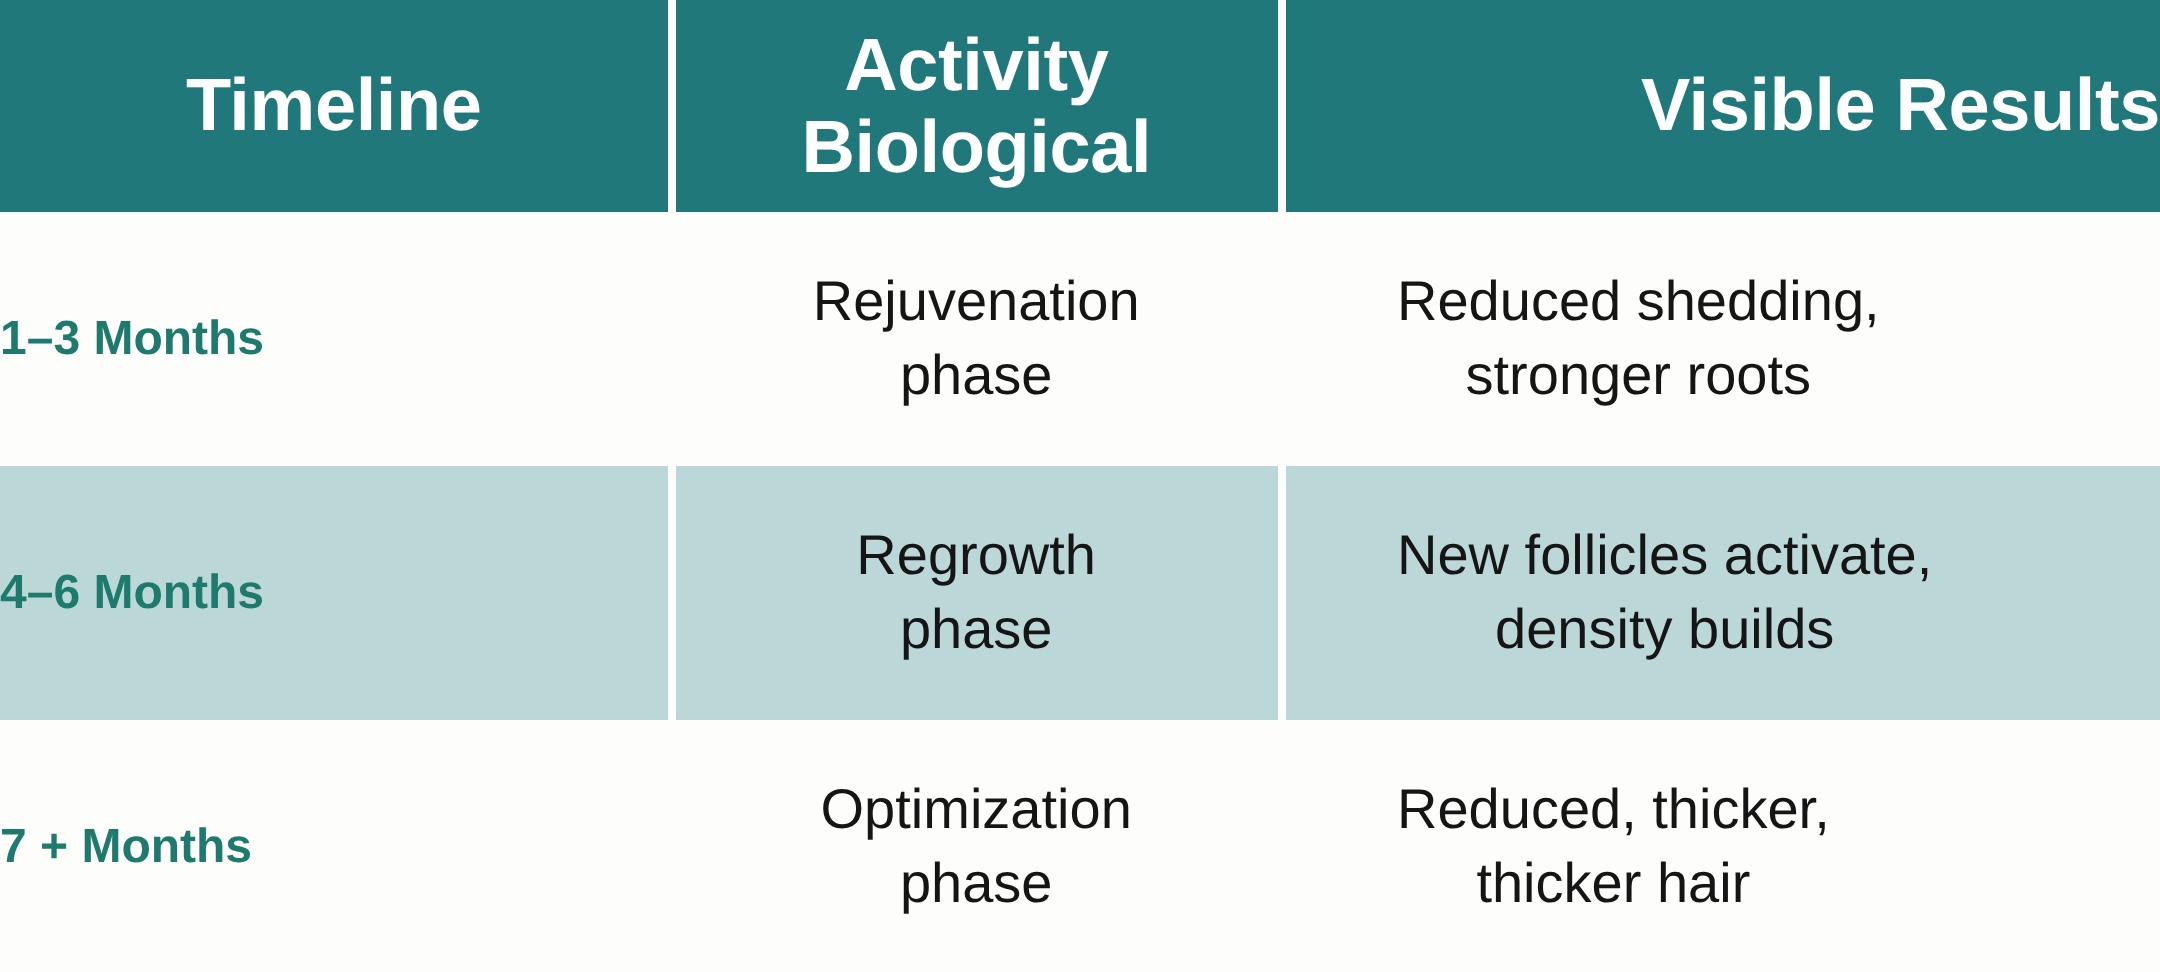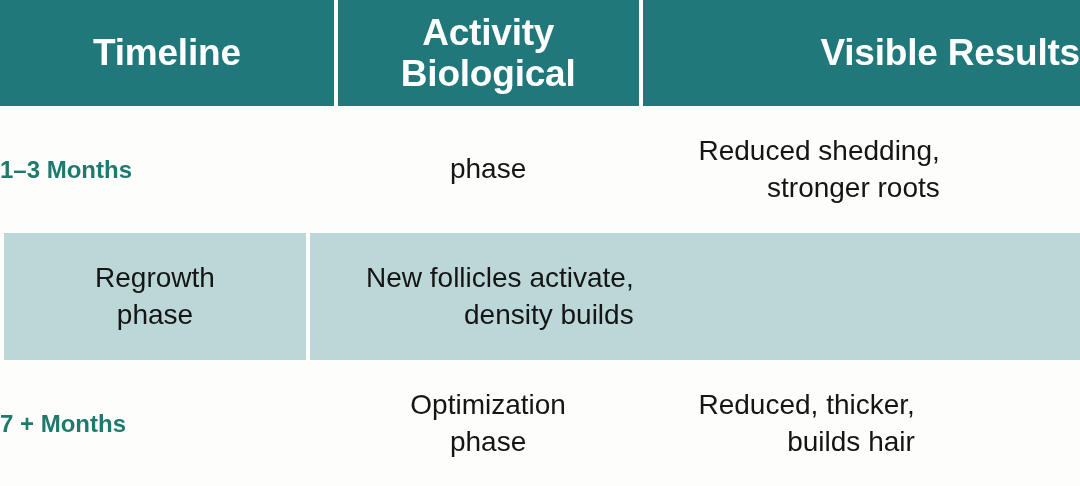--- a/index.html
+++ b/index.html
@@ -79,21 +79,21 @@
   }
   .td-activity {
     width: 302px;
     justify-content: center;
     text-align: center;
     font-size: 28px;
   }
   .td-results {
     width: 439px;
     justify-content: flex-start;
-    text-align: right;
+    text-align: center;
     padding-left: 56px;
     font-size: 28px;
   }
   .vdiv-row {
     width: 4px;
     flex: 0 0 4px;
     height: 127px;
   }
   .trow.alt .vdiv-row { background: #fdfdfb; }
   .trow.plain .vdiv-row { background: transparent; }
@@ -122,33 +122,37 @@
     </div>
   </div>
 
   <div class="trow plain">
     <div class="td td-timeline">
       <span class="cell-text">1–3 Months</span>
     </div>
     <div class="vdiv-row"></div>
     <div class="td td-activity">
       <div>
+        <span class="cell-text">Rejuvenation</span>
         <span class="cell-text">phase</span>
       </div>
     </div>
     <div class="vdiv-row"></div>
     <div class="td td-results">
       <div>
         <span class="cell-text">Reduced shedding,</span>
         <span class="cell-text">stronger roots</span>
       </div>
     </div>
   </div>
 
   <div class="trow alt">
+    <div class="td td-timeline">
+      <span class="cell-text">4–6 Months</span>
+    </div>
     <div class="vdiv-row"></div>
     <div class="td td-activity">
       <div>
         <span class="cell-text">Regrowth</span>
         <span class="cell-text">phase</span>
       </div>
     </div>
     <div class="vdiv-row"></div>
     <div class="td td-results">
       <div>
@@ -166,18 +170,18 @@
     <div class="td td-activity">
       <div>
         <span class="cell-text">Optimization</span>
         <span class="cell-text">phase</span>
       </div>
     </div>
     <div class="vdiv-row"></div>
     <div class="td td-results">
       <div>
         <span class="cell-text">Reduced, thicker,</span>
-        <span class="cell-text">builds hair</span>
+        <span class="cell-text">thicker hair</span>
       </div>
     </div>
   </div>
 
 </div>
 
 </body></html>

